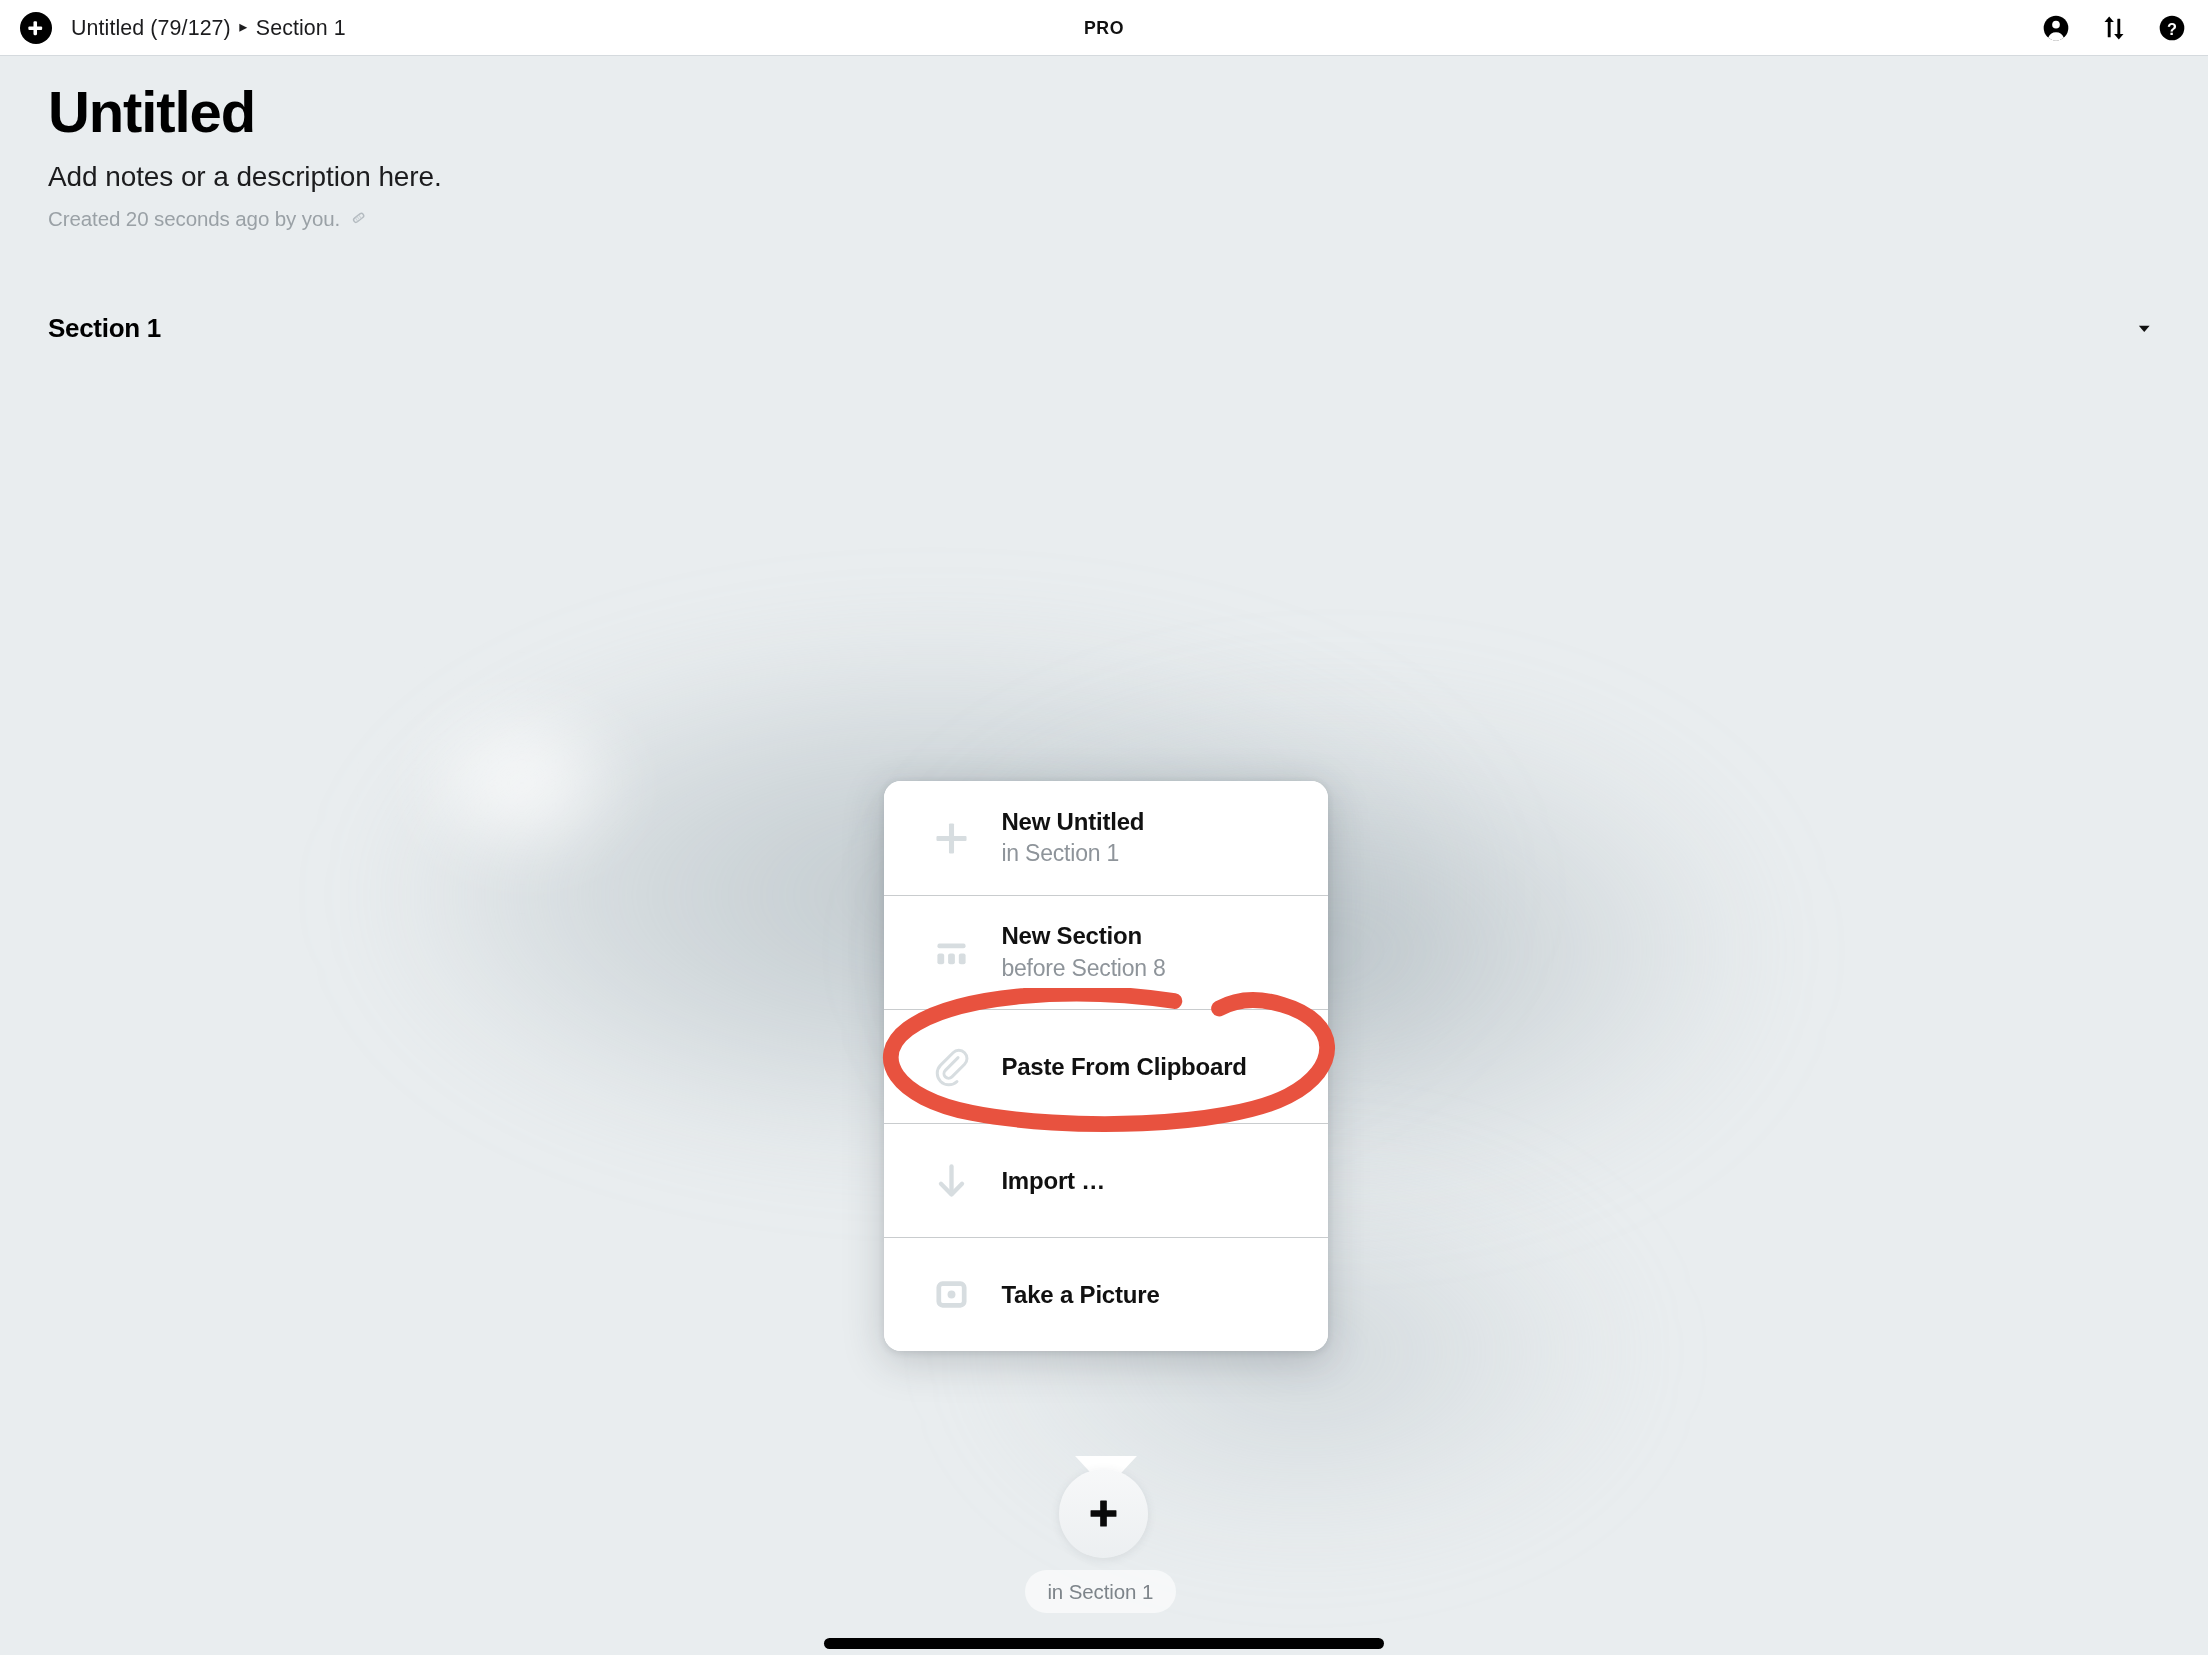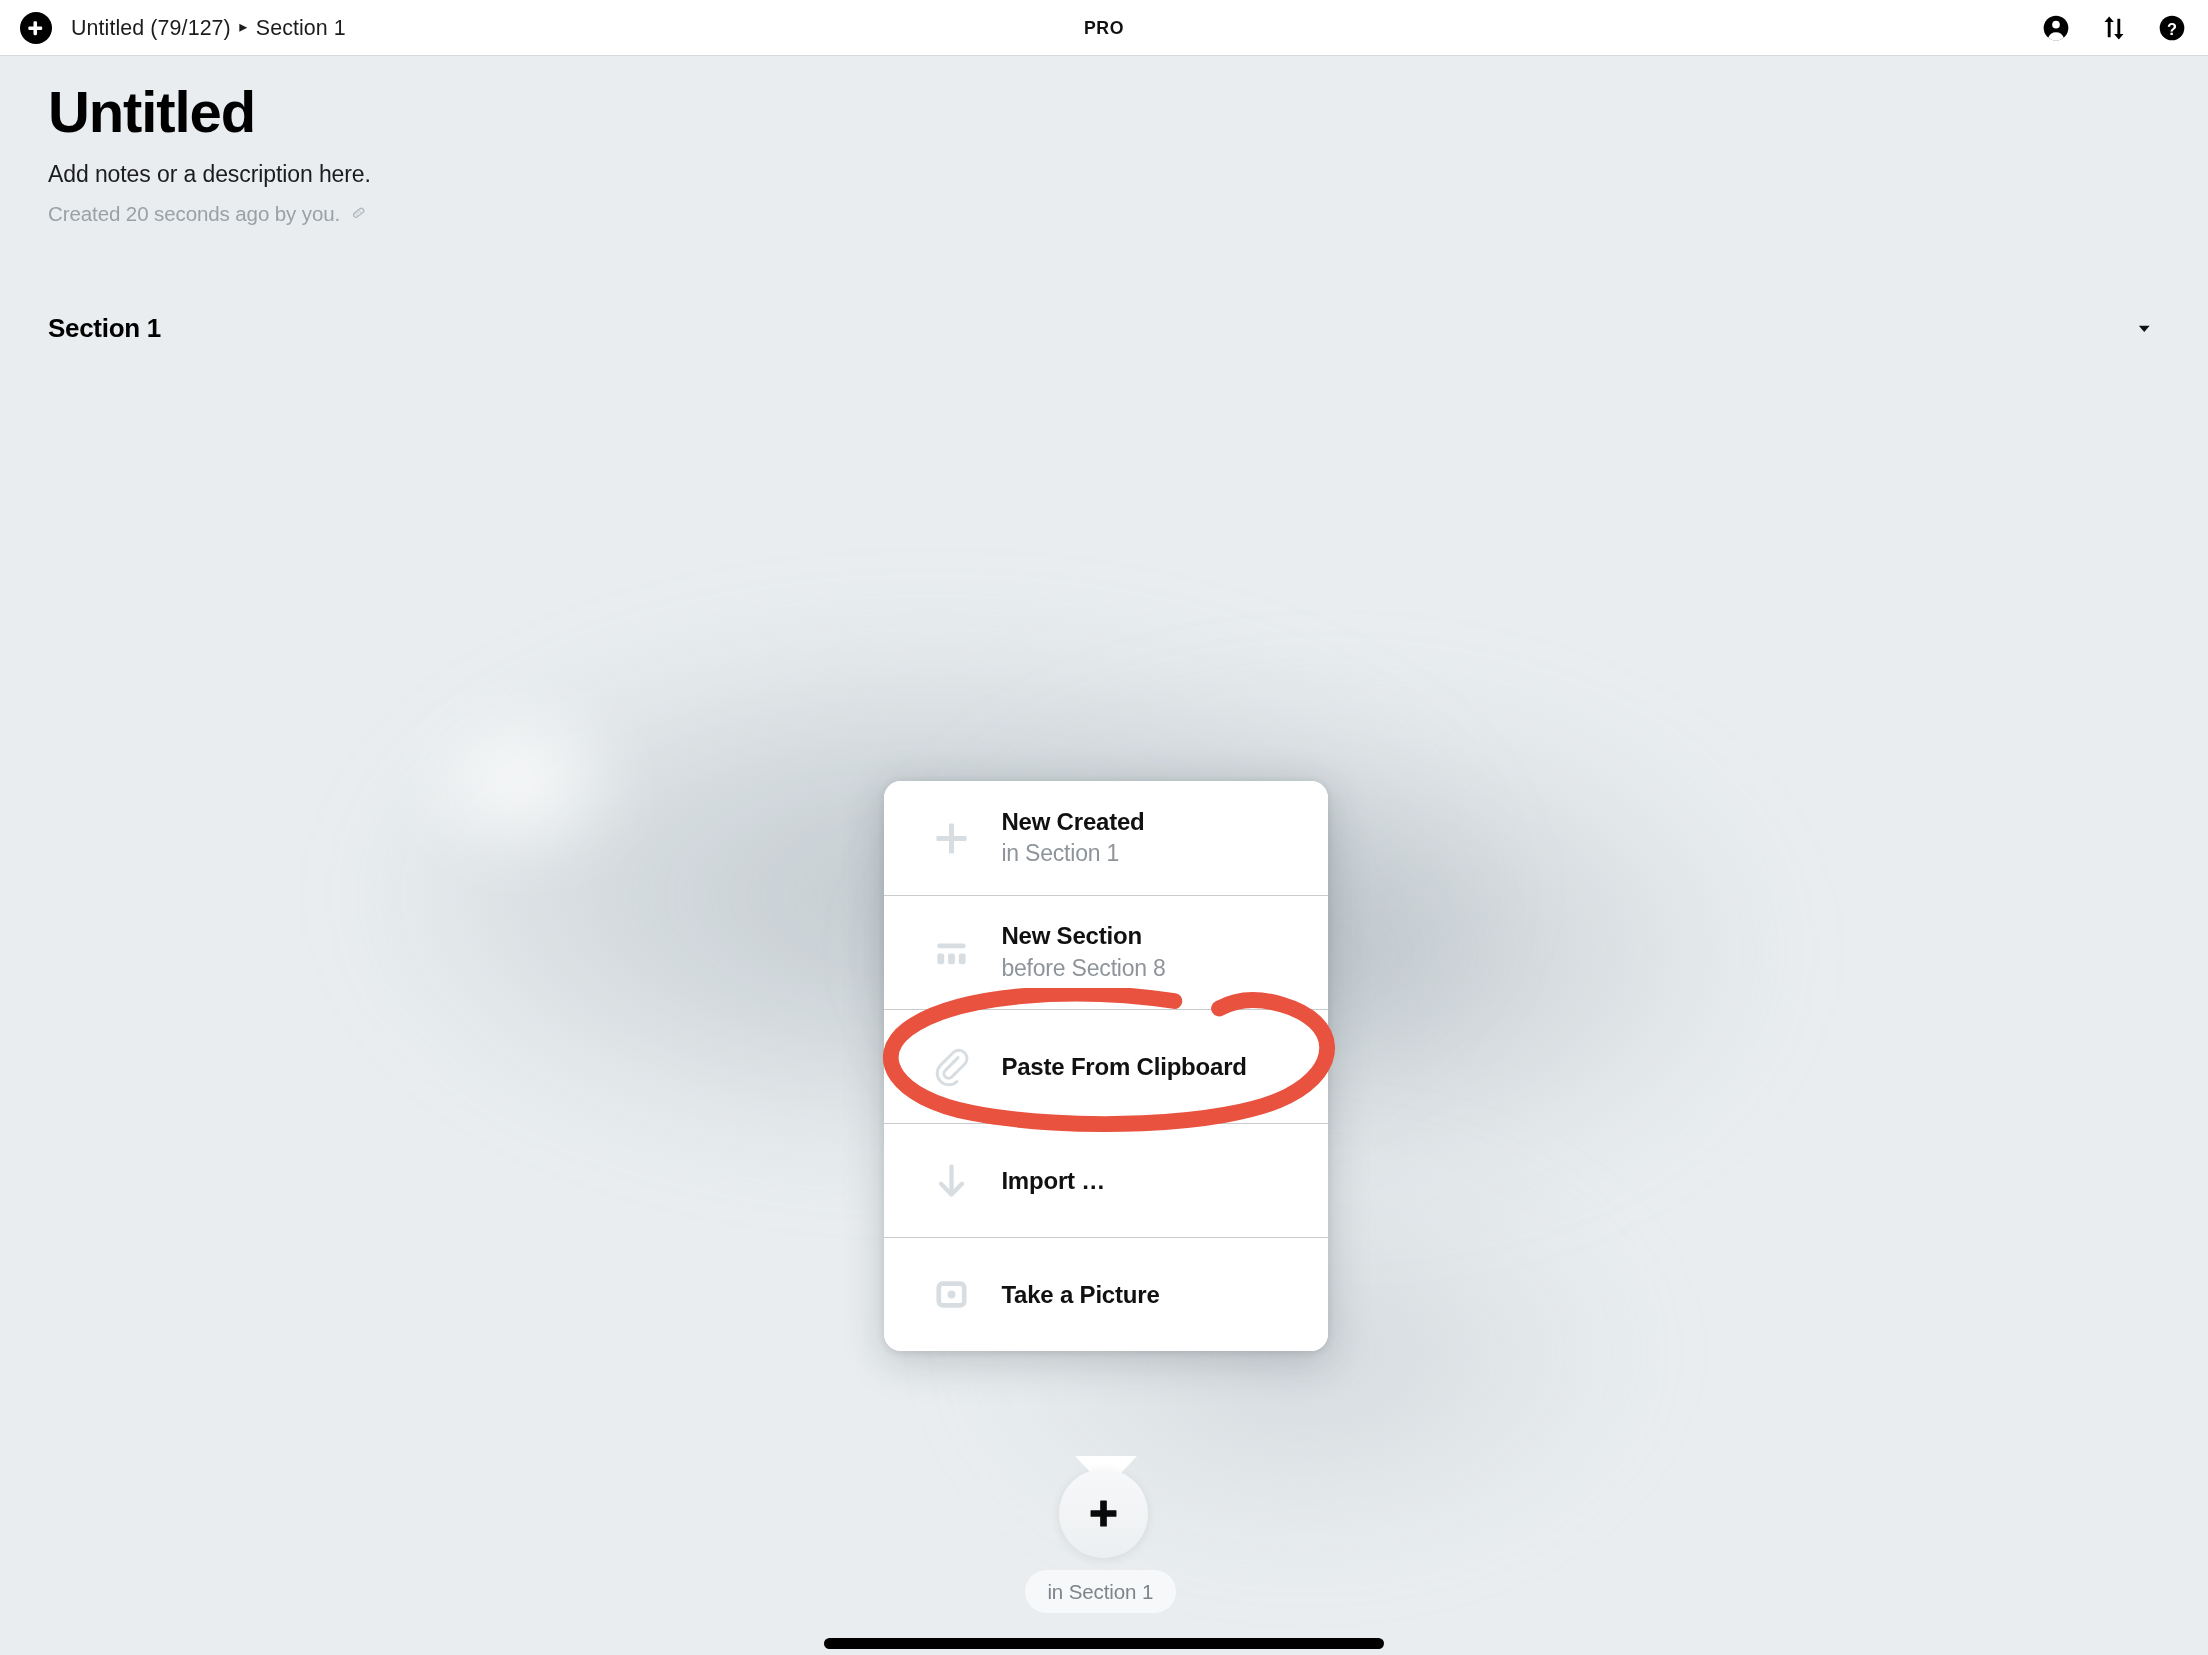--- a/index.html
+++ b/index.html
@@ -119,21 +119,21 @@
   #page-title {
     font-size: 58px;
     font-weight: bold;
     letter-spacing: -1.1px;
     color: #000;
     line-height: 1.05;
     cursor: text;
   }
   #page-description {
     margin-top: 18.6px;
-    font-size: 23px;
+    font-size: 28px;
     color: #1c1c1e;
     letter-spacing: -0.1px;
     cursor: text;
   }
   #page-meta {
     margin-top: 14px;
     font-size: 20.5px;
     color: #9aa1a6;
     display: flex;
     align-items: flex-start;
@@ -380,21 +380,21 @@
   <div id="add-menu">
 
     <div class="menu-item">
       <div class="menu-icon">
         <svg width="47" height="47" viewBox="0 0 50 50" aria-hidden="true">
           <rect x="22.3" y="9" width="5.4" height="32" rx="1.2" fill="#d7dde0"></rect>
           <rect x="9" y="22.3" width="32" height="5.4" rx="1.2" fill="#d7dde0"></rect>
         </svg>
       </div>
       <div class="menu-text">
-        <div class="menu-label">New Created</div>
+        <div class="menu-label">New Untitled</div>
         <div class="menu-sub">in Section 1</div>
       </div>
     </div>
 
     <div class="menu-item">
       <div class="menu-icon">
         <svg width="47" height="47" viewBox="0 0 50 50" aria-hidden="true">
           <rect x="10" y="15.5" width="30" height="5" rx="2.2" fill="#d7dde0"></rect>
           <rect x="10" y="26" width="7.2" height="11.5" rx="2.2" fill="#d7dde0"></rect>
           <rect x="21.4" y="26" width="7.2" height="11.5" rx="2.2" fill="#d7dde0"></rect>

